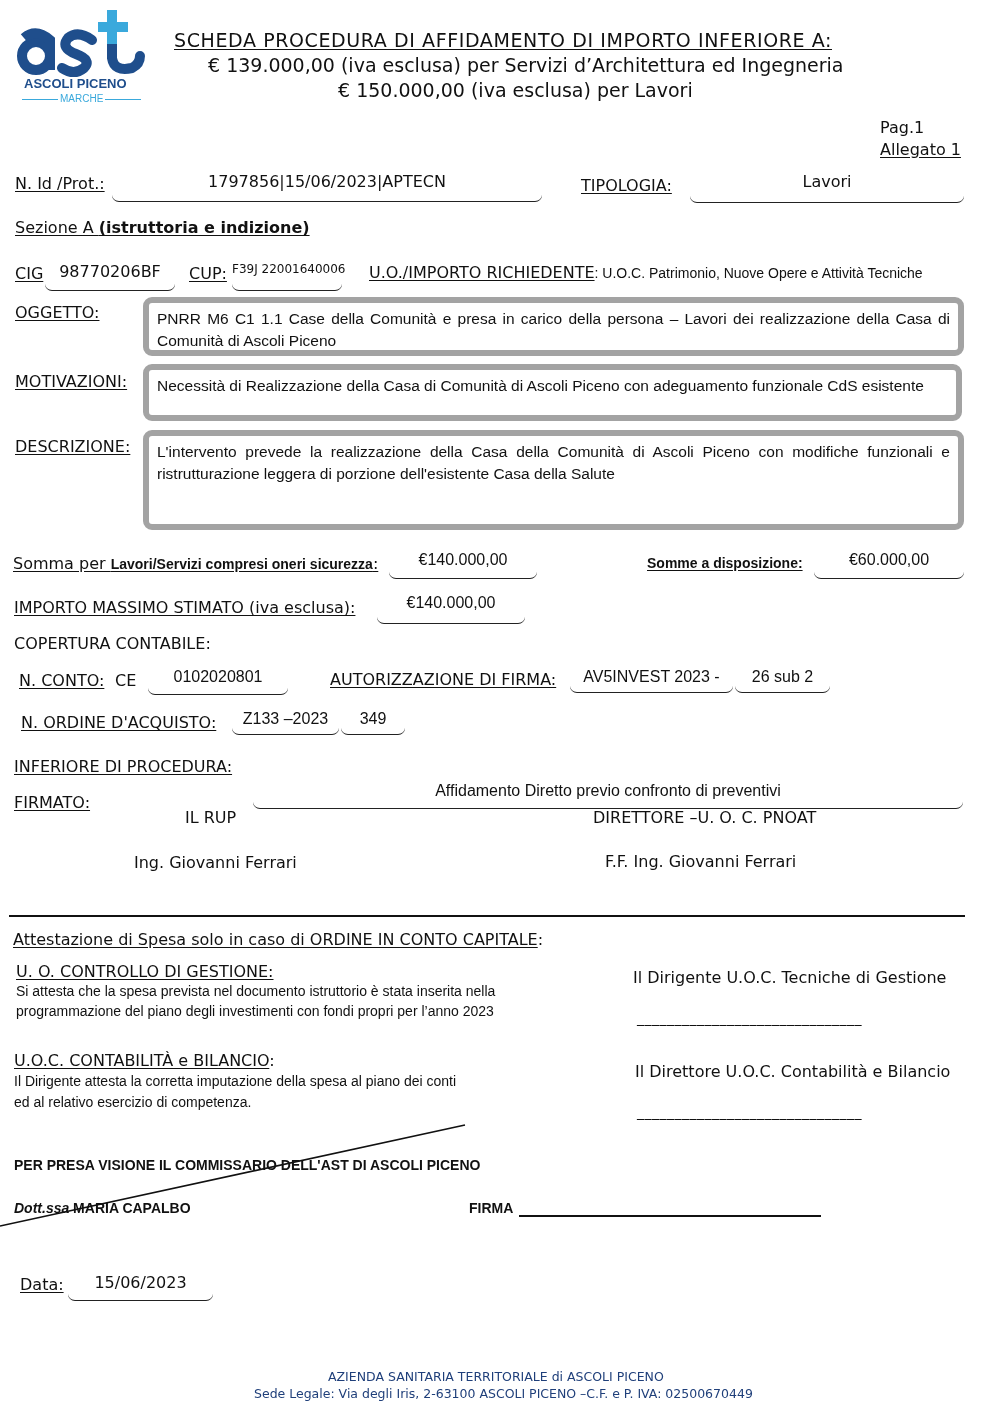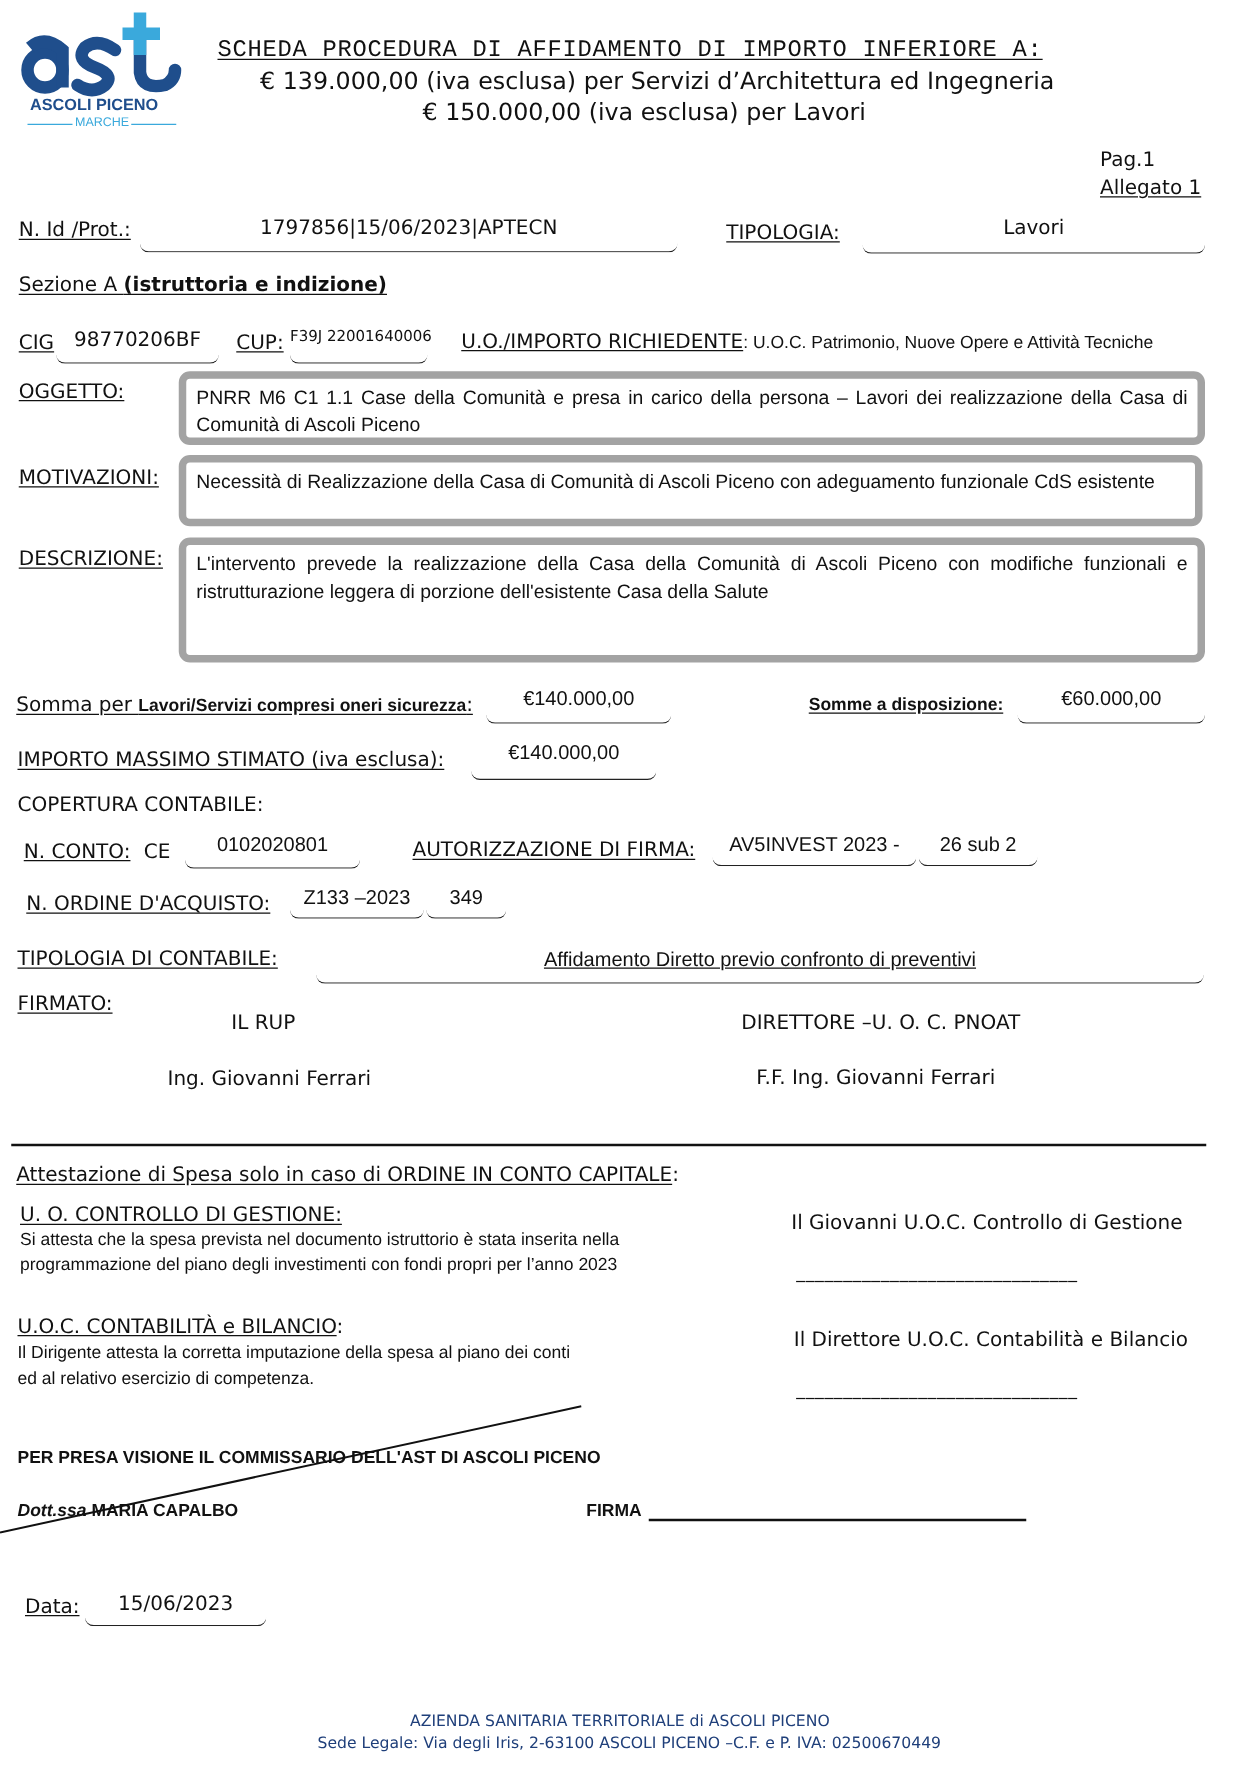--- a/index.html
+++ b/index.html
@@ -34,21 +34,21 @@
 
     <rect x="93" y="2" width="10" height="34" fill="#3aa9dc"></rect>
     <rect x="84" y="14" width="30" height="10" fill="#3aa9dc"></rect>
   </svg>
   <div class="abs logo-text" style="left:10px;top:68px;font-size:13px;font-weight:bold;font-family:'Liberation Sans',sans-serif;">ASCOLI PICENO</div>
   <div class="abs" style="left:8px;top:91px;width:36px;height:1px;background:#3aa9dc;"></div>
   <div class="abs" style="left:46px;top:85px;font-size:10px;color:#3aa9dc;font-family:'Liberation Sans',sans-serif;">MARCHE</div>
   <div class="abs" style="left:91px;top:91px;width:36px;height:1px;background:#3aa9dc;"></div>
 </div>
 
-<div class="abs u" style="left:174px;top:29px;font-size:19px;letter-spacing:0.6px;font-family:Liberation Mono, monospace;">SCHEDA PROCEDURA DI AFFIDAMENTO DI IMPORTO INFERIORE A:</div>
+<div class="abs u" style="left:174px;top:29px;font-size:19px;letter-spacing:0.6px;">SCHEDA PROCEDURA DI AFFIDAMENTO DI IMPORTO INFERIORE A:</div>
 <div class="abs" style="left:208px;top:54px;font-size:19px;">€ 139.000,00 (iva esclusa) per Servizi d’Architettura ed Ingegneria</div>
 <div class="abs" style="left:338px;top:79px;font-size:19px;">€ 150.000,00 (iva esclusa) per Lavori</div>
 <div class="abs f16" style="left:880px;top:118px;">Pag.1</div>
 <div class="abs f16 u" style="left:880px;top:140px;">Allegato 1</div>
 
 <div class="abs f16 u" style="left:15px;top:174px;">N. Id /Prot.:</div>
 <div class="field" style="left:112px;top:172px;width:430px;height:30px;">1797856|15/06/2023|APTECN</div>
 <div class="abs f16 u" style="left:581px;top:176px;">TIPOLOGIA:</div>
 <div class="field" style="left:690px;top:172px;width:274px;height:31px;">Lavori</div>
 
@@ -89,39 +89,39 @@
 <div class="abs f16" style="left:115px;top:671px;">CE</div>
 <div class="field cond" style="left:148px;top:668px;width:140px;height:27px;">0102020801</div>
 <div class="abs f16 u" style="left:330px;top:670px;">AUTORIZZAZIONE DI FIRMA:</div>
 <div class="field cond" style="left:570px;top:668px;width:163px;height:25px;">AV5INVEST 2023 -</div>
 <div class="field cond" style="left:735px;top:668px;width:95px;height:25px;">26 sub 2</div>
 
 <div class="abs f16 u" style="left:21px;top:713px;">N. ORDINE D'ACQUISTO:</div>
 <div class="field cond" style="left:232px;top:710px;width:107px;height:25px;">Z133 –2023</div>
 <div class="field cond" style="left:341px;top:710px;width:64px;height:25px;">349</div>
 
-<div class="abs f16 u" style="left:14px;top:757px;">TIPOLOGIA DI CONTABILE:</div>
-<div class="field cond" style="left:253px;top:760px;width:710px;height:27px;text-decoration:underline;">Affidamento Diretto previo confronto di preventivi</div>
+<div class="abs f16 u" style="left:14px;top:757px;">INFERIORE DI PROCEDURA:</div>
+<div class="field cond" style="left:253px;top:782px;width:710px;height:27px;">Affidamento Diretto previo confronto di preventivi</div>
 
 <div class="abs f16 u" style="left:14px;top:793px;">FIRMATO:</div>
 <div class="abs f16" style="left:185px;top:808px;">IL RUP</div>
 <div class="abs f16" style="left:581px;top:808px;margin-left:12px;">DIRETTORE –U. O. C. PNOAT</div>
 <div class="abs f16" style="left:134px;top:853px;">Ing. Giovanni Ferrari</div>
 <div class="abs f16" style="left:605px;top:852px;">F.F. Ing. Giovanni Ferrari</div>
 
 <div class="abs" style="left:9px;top:915px;width:956px;height:2px;background:#111;"></div>
 
 <div class="abs f16" style="left:13px;top:930px;">
   <span class="u">Attestazione di Spesa solo in caso di ORDINE IN CONTO CAPITALE</span><span>:</span>
 </div>
 
 <div class="abs f16 u" style="left:16px;top:962px;">U. O. CONTROLLO DI GESTIONE:</div>
 <div class="abs f14 cond" style="left:16px;top:983px;">Si attesta che la spesa prevista nel documento istruttorio è stata inserita nella</div>
 <div class="abs f14 cond" style="left:16px;top:1003px;">programmazione del piano degli investimenti con fondi propri per l’anno 2023</div>
-<div class="abs f16" style="left:633px;top:968px;">Il Giovanni U.O.C. Controllo di Gestione</div>
+<div class="abs f16" style="left:633px;top:968px;">Il Dirigente U.O.C. Tecniche di Gestione</div>
 <div class="abs f14" style="left:637px;top:1010px;letter-spacing:0.5px;">______________________________</div>
 
 <div class="abs f16" style="left:14px;top:1051px;">
   <span class="u">U.O.C. CONTABILITÀ e BILANCIO</span><span>:</span>
 </div>
 <div class="abs f14 cond" style="left:14px;top:1073px;">Il Dirigente attesta la corretta imputazione della spesa al piano dei conti</div>
 <div class="abs f14 cond" style="left:14px;top:1094px;">ed al relativo esercizio di competenza.</div>
 <div class="abs f16" style="left:635px;top:1062px;">Il Direttore U.O.C. Contabilità e Bilancio</div>
 <div class="abs f14" style="left:637px;top:1104px;letter-spacing:0.5px;">______________________________</div>
 

